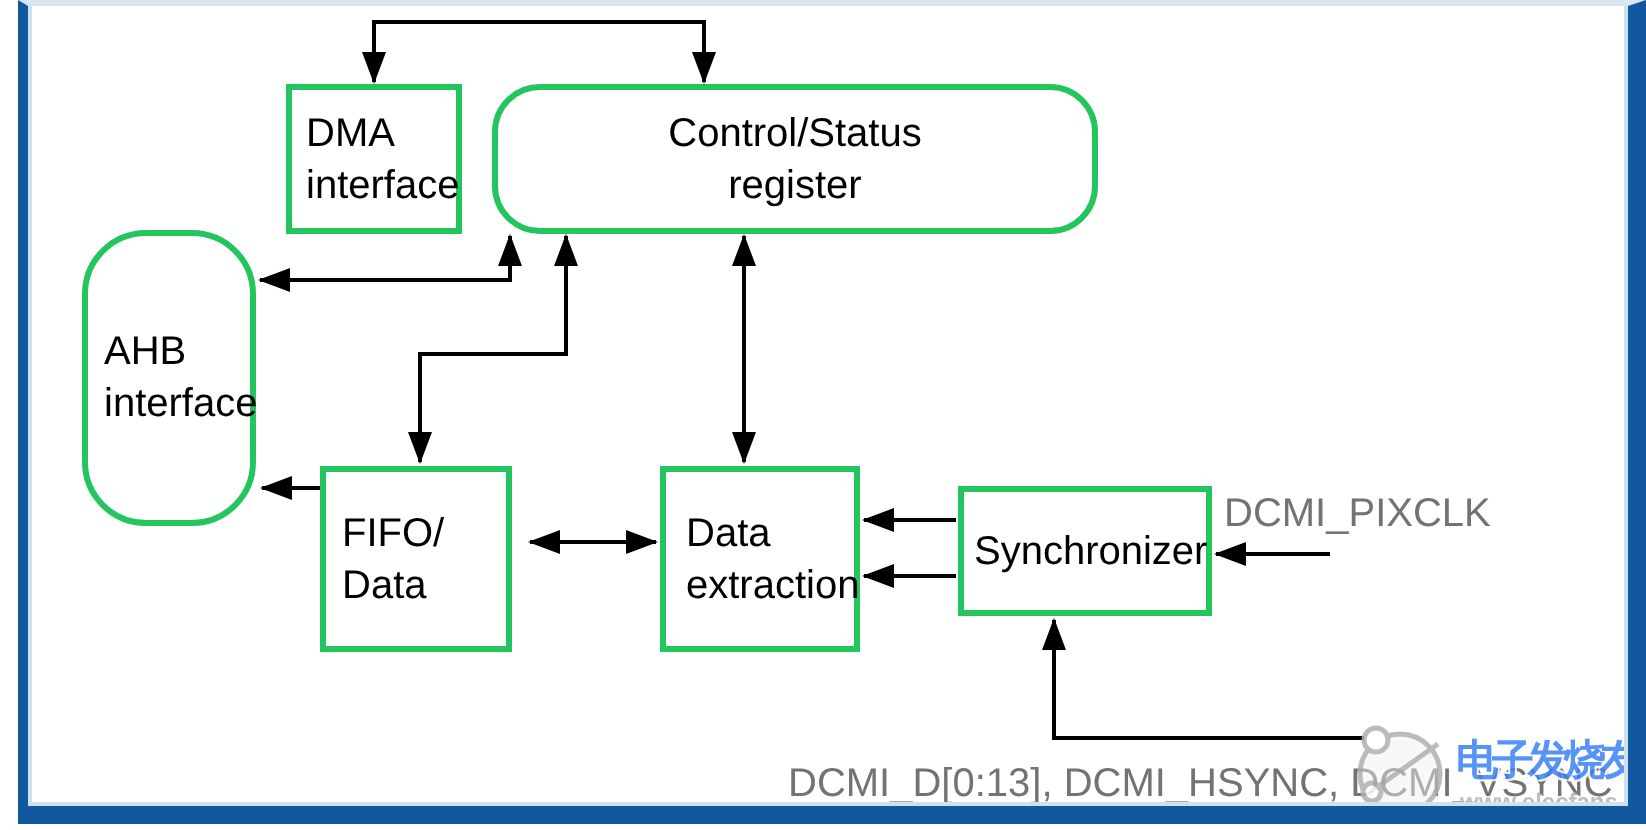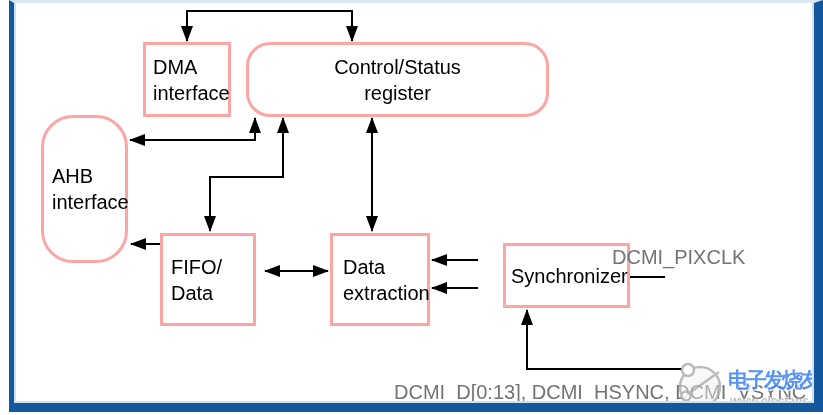--- a/index.html
+++ b/index.html
@@ -9,31 +9,31 @@
   }
   
   #frame{
     position:absolute;left:9px;top:0;width:814px;height:412px;box-sizing:border-box;
     border-left:5px solid #12589f;border-right:9px solid #12589f;
     border-bottom:9px solid #12589f;border-top:3px solid #d9e7f3;
     box-shadow:inset 2px -2px 0 0 #cfe0ef, inset -2px 0 0 0 #cfe0ef;
     background:transparent;
   }
   .box{
-    position:absolute;box-sizing:border-box;border:3px solid #fca5a5;background:#fff;
+    position:absolute;box-sizing:border-box;border:3px solid #22c55e;background:#fff;
     font-size:20px;line-height:26px;white-space:nowrap;
     display:flex;flex-direction:column;justify-content:center;
   }
   .box .ln{display:block;}
   #b-dma{left:143px;top:42px;width:88px;height:75px;padding-left:7px;}
   #b-cs{left:246px;top:42px;width:303px;height:75px;text-align:center;border-radius:24px;}
   #b-ahb{left:41px;top:115px;width:87px;height:148px;padding-left:8px;border-radius:32px;}
   #b-fifo{left:160px;top:233px;width:96px;height:93px;padding-left:8px;}
   #b-dx{left:330px;top:233px;width:100px;height:93px;padding-left:10px;}
-  #b-sync{left:479px;top:243px;width:127px;height:65px;padding-left:5px;margin-left:24px;}
+  #b-sync{left:479px;top:243px;width:127px;height:65px;padding-left:5px;}
   .sig{
     position:absolute;font-size:20px;line-height:22px;white-space:nowrap;color:#737373;
   }
   #sig-pixclk{left:612px;top:246px;}
   #sig-inputs{left:394px;top:381px;}
   #connectors{position:absolute;left:0;top:0;pointer-events:none;}
   
   #wm{position:absolute;left:668px;top:358px;width:150px;height:52px;opacity:.85;}
   #wm-logo{position:absolute;left:6px;top:4px;}
   #wm-brand{

